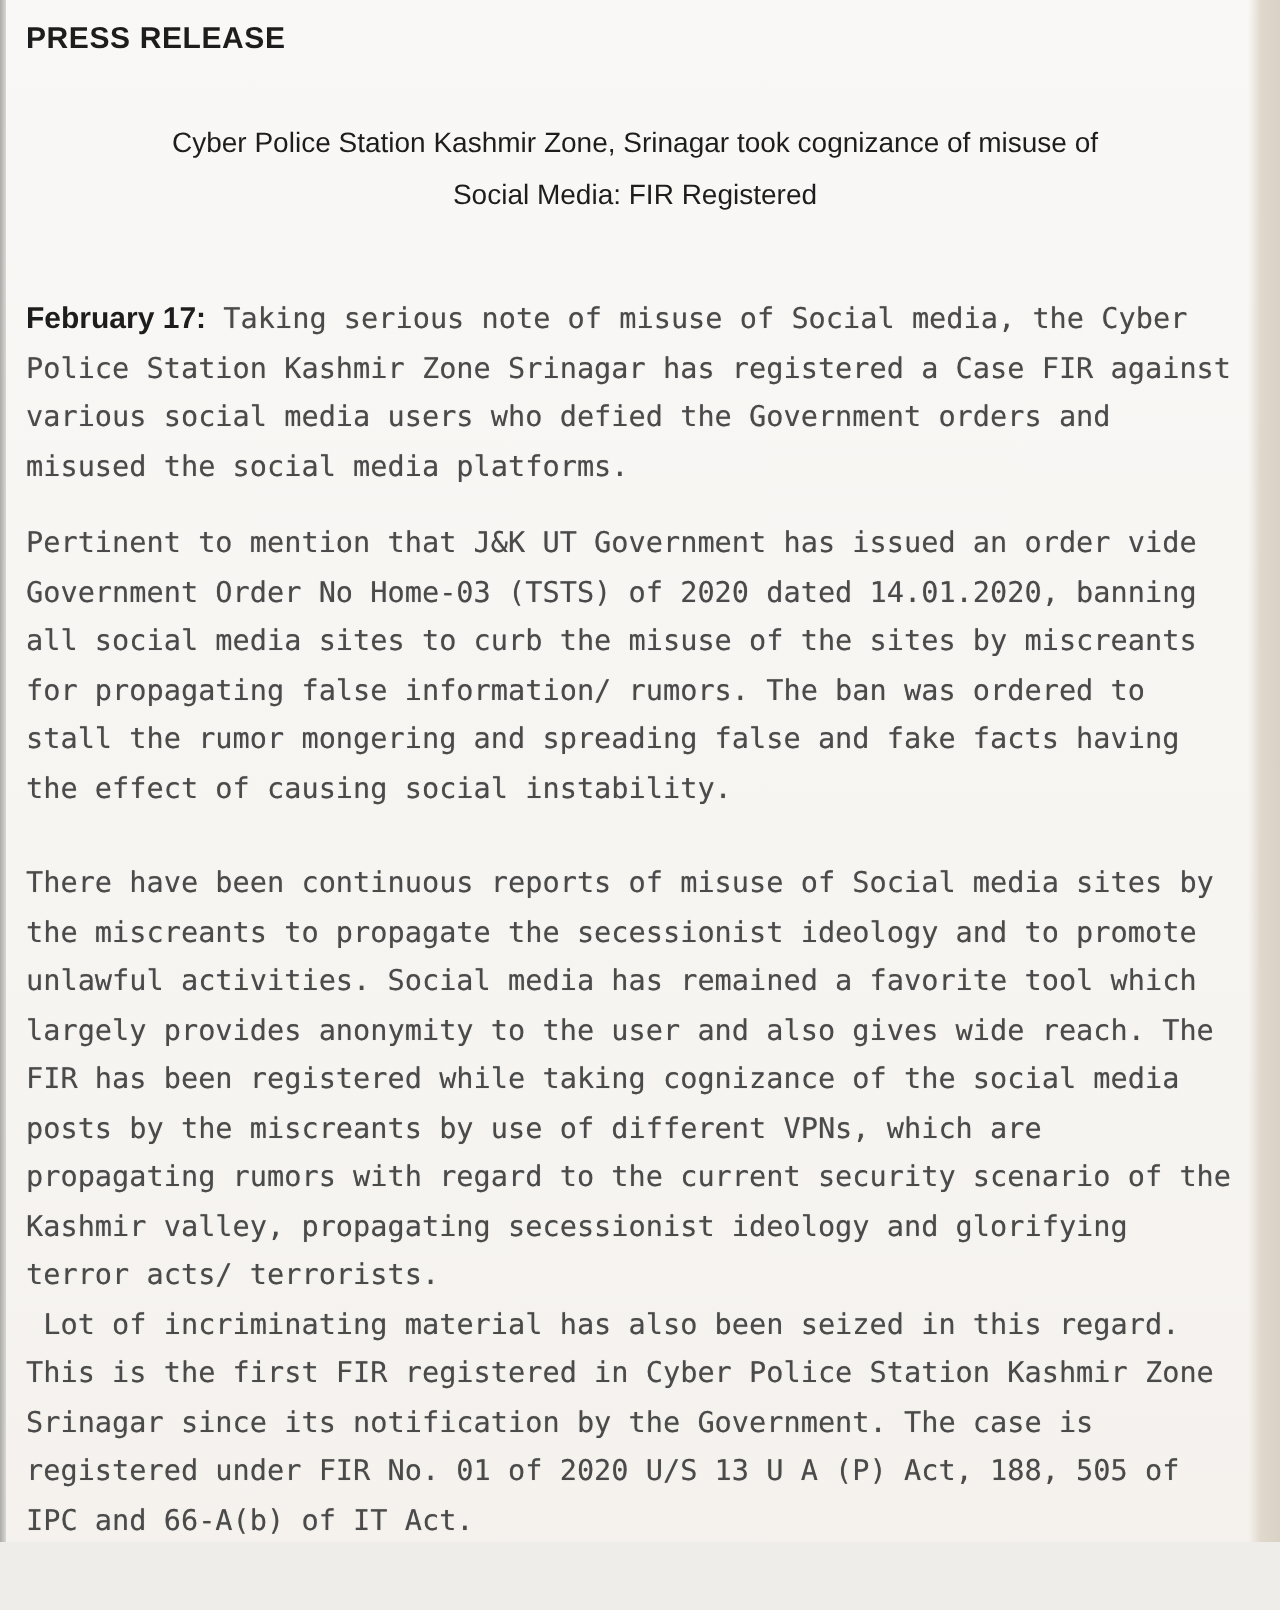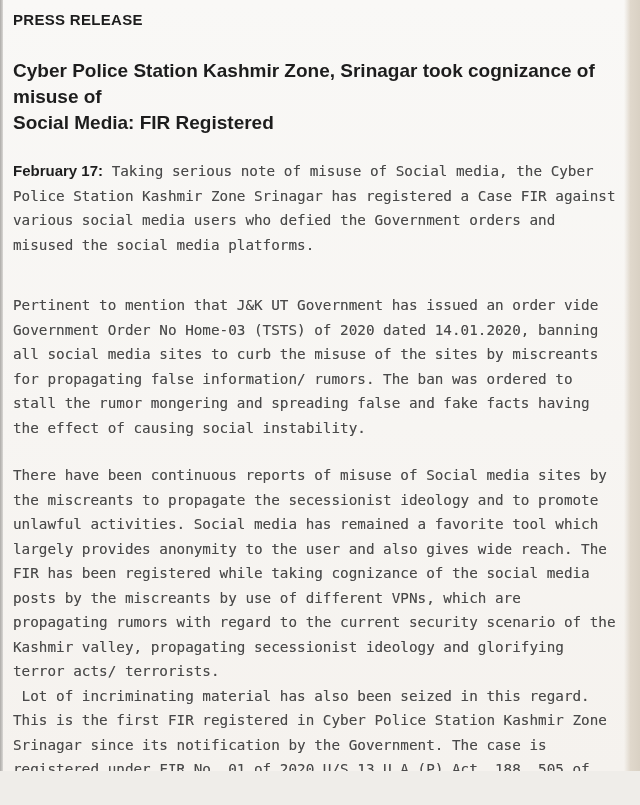--- a/index.html
+++ b/index.html
@@ -39,36 +39,37 @@
   }
   .kicker {
     font-weight: 700;
     font-size: 15px;
     line-height: 22px;
     color: #1d1d1d;
     letter-spacing: 0.3px;
   }
   .title {
     margin: 27px 0 0 0;
-    font-weight: 700;
-    font-size: 19px;
+    font-weight: 400;
+    font-size: 14px;
     line-height: 26px;
     color: #1d1d1d;
     white-space: pre-wrap;
+    text-align: center;
   }
   .para {
     font-family: "DejaVu Sans Mono", "Liberation Mono", monospace;
     font-size: 14.3px;
     line-height: 24.5px;
     color: #4a4a4a;
     white-space: pre-wrap;
     text-shadow: 0 0 0.4px rgba(74,74,74,0.45);
   }
-  .para-1 { margin-top: 23px; }
-  .para-2 { margin-top: 36px; }
+  .para-1 { margin-top: 38px; }
+  .para-2 { margin-top: 14px; }
   .para-3 { margin-top: 23px; }
   .bold-lead {
     font-family: "Liberation Sans", sans-serif;
     font-weight: 700;
     font-size: 15px;
     color: #1d1d1d;
     text-shadow: none;
   }
   .timestamp {
     position: absolute;

